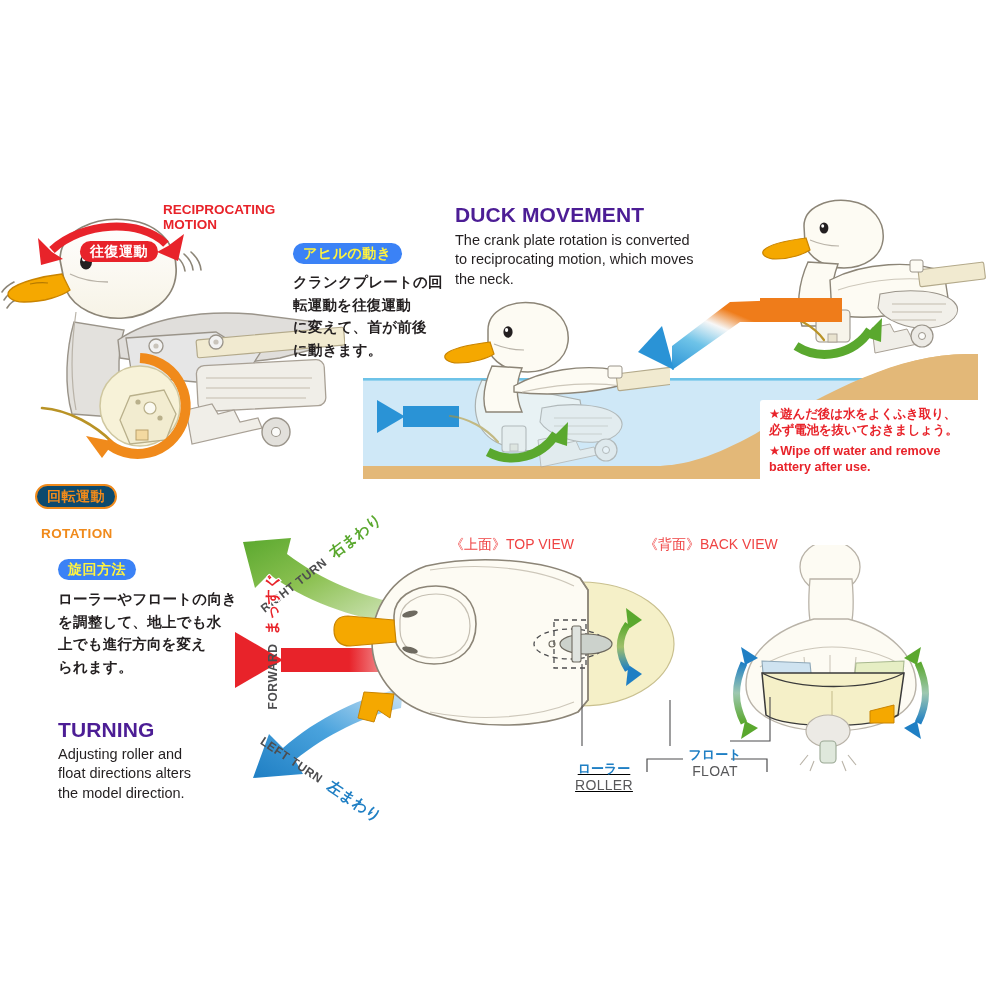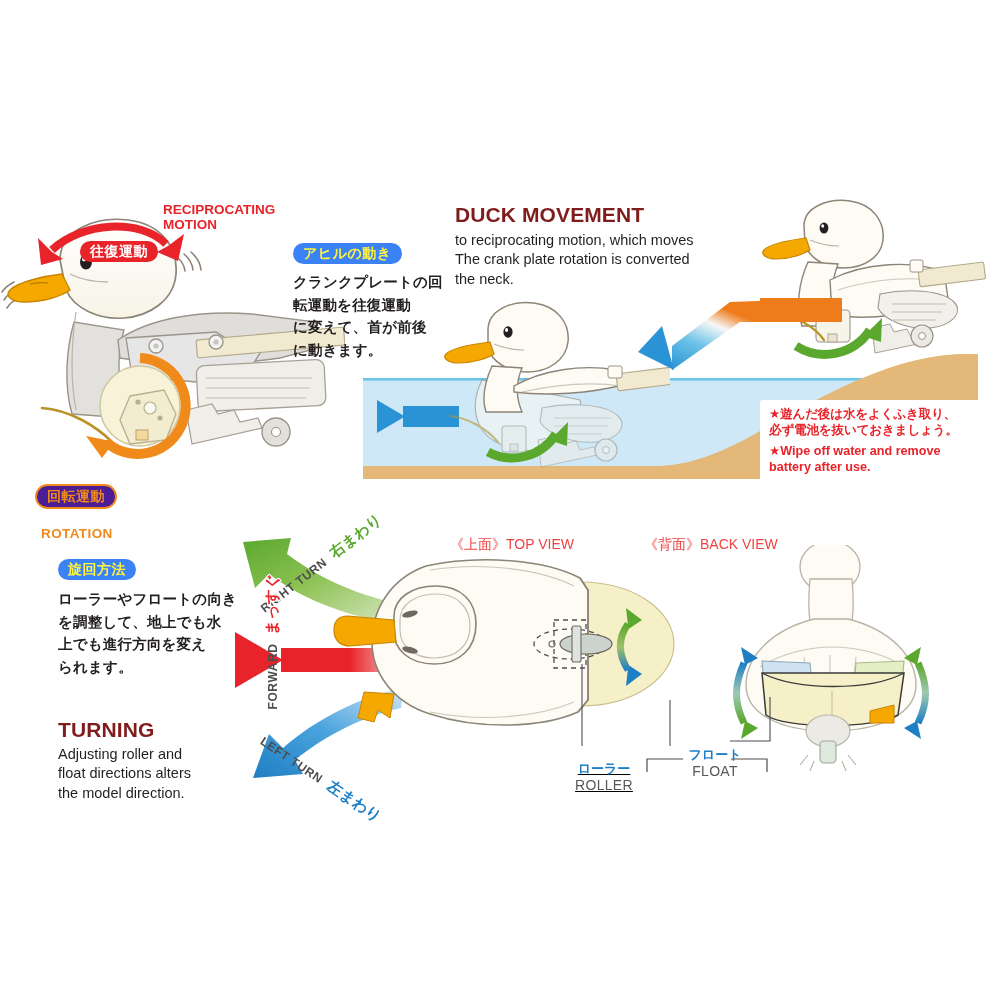--- a/index.html
+++ b/index.html
@@ -6,30 +6,30 @@
   body{width:1000px;height:1000px;position:relative;overflow:hidden;
        font-family:"Liberation Sans","DejaVu Sans",sans-serif;
        -webkit-font-smoothing:antialiased;}
   .abs{position:absolute;}
   .nosel{user-select:none;}
 
   
   .pill{display:inline-block;border-radius:999px;padding:2px 10px 3px;
         font-size:14px;font-weight:bold;letter-spacing:.5px;white-space:nowrap;line-height:1.15;margin-top:39px;}
   .pill-red{background:#e8232a;color:#ffffff;}
-  .pill-orange{background:#4c1d95;color:#f08a1b;border:2px solid #f08a1b;}
+  .pill-orange{background:#0c4a6e;color:#f08a1b;border:2px solid #f08a1b;}
   .pill-teal{background:#3b82f6;color:#fff33f;}
 
   .cap-red{color:#e8232a;font-weight:bold;font-size:13.5px;line-height:1.1;}
   .cap-orange{color:#f08a1b;font-weight:bold;font-size:13.5px;letter-spacing:.4px;}
 
   
   .jp{font-family:"DejaVu Sans","Liberation Sans",sans-serif;font-weight:bold;
       color:#231f20;font-size:14.5px;line-height:1.55;letter-spacing:.2px;}
-  .en-h{font-weight:bold;color:#7f1d1d;font-size:21px;letter-spacing:.1px;}
+  .en-h{font-weight:bold;color:#4c1d95;font-size:21px;letter-spacing:.1px;}
   .en-b{color:#231f20;font-size:14.5px;line-height:1.33;}
   .en-b-just{text-align:justify;}
 
   
   .warn{position:absolute;background:#ffffff;border-radius:3px;padding:6px 9px 7px;}
   .warn p{margin:0;color:#e8232a;font-weight:bold;font-size:12.6px;line-height:1.3;}
   .warn p.jpw{font-family:"DejaVu Sans",sans-serif;font-size:12.6px;letter-spacing:-.2px;}
 
   
   .viewcap{font-size:14px;color:#ef4444;white-space:nowrap;}
@@ -146,22 +146,22 @@
     <div>クランクプレートの回</div>
     <div>転運動を往復運動</div>
     <div>に変えて、首が前後</div>
     <div>に動きます。</div>
   </div>
 </div>
 
 <div class="abs nosel" style="left:455px;top:203px;width:270px;">
   <div class="en-h">DUCK MOVEMENT</div>
   <div class="en-b" style="margin-top:4px;">
+    <div>The crank plate rotation is converted</div>
     <div>to reciprocating motion, which moves</div>
-    <div>The crank plate rotation is converted</div>
     <div>the neck.</div>
   </div>
 </div>
 
 <div class="abs nosel" style="left:355px;top:330px;width:645px;height:160px;">
   <svg width="645" height="160" viewBox="0 0 645 160">
 
     <rect x="8" y="49" width="604" height="87" fill="#cfe8f7"></rect>
     <rect x="8" y="48" width="604" height="2.6" fill="#6ec3e8"></rect>
 

